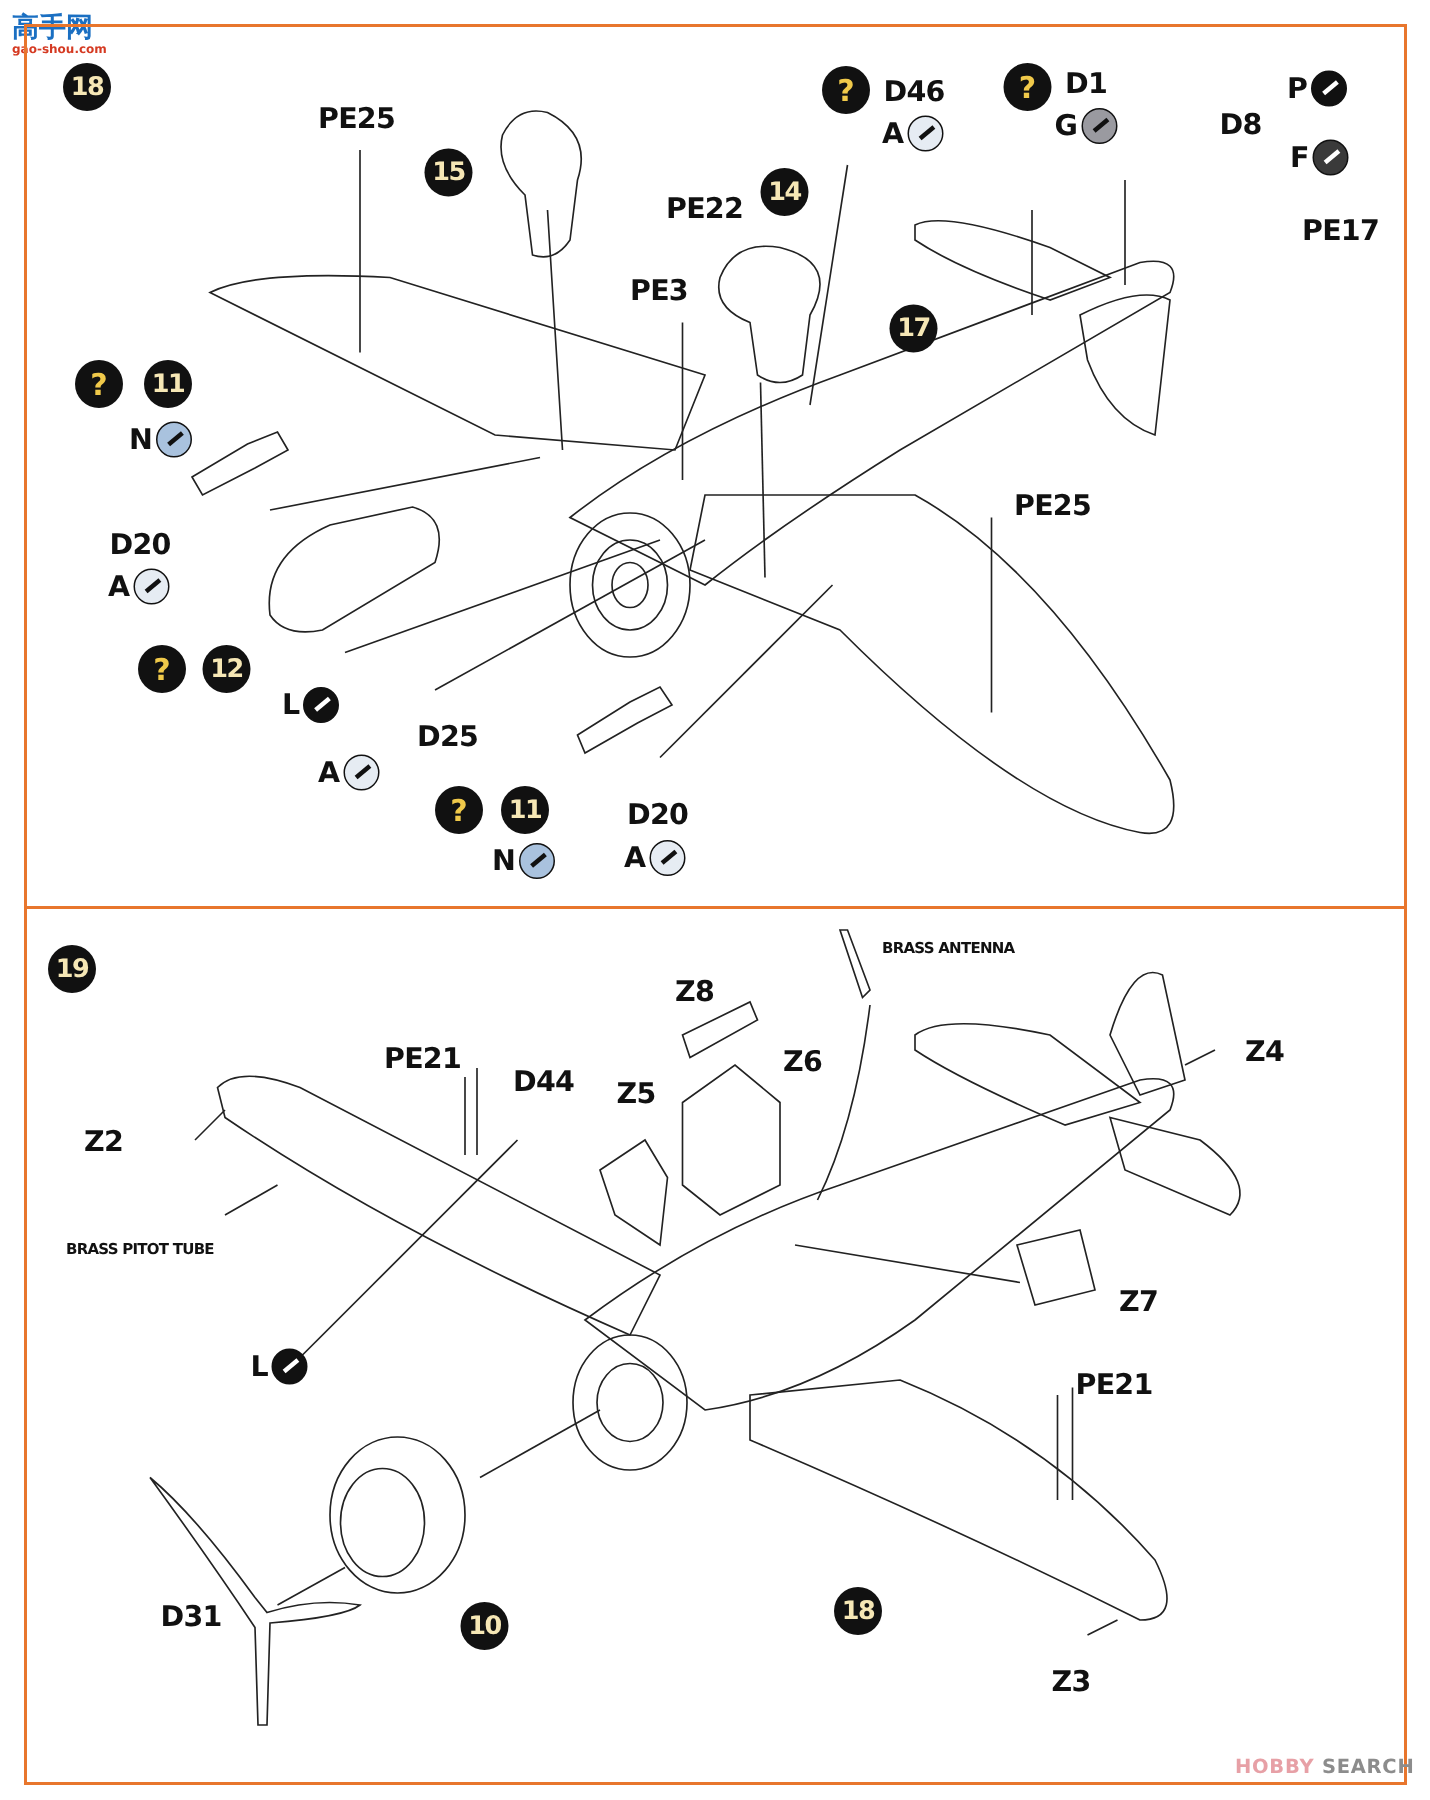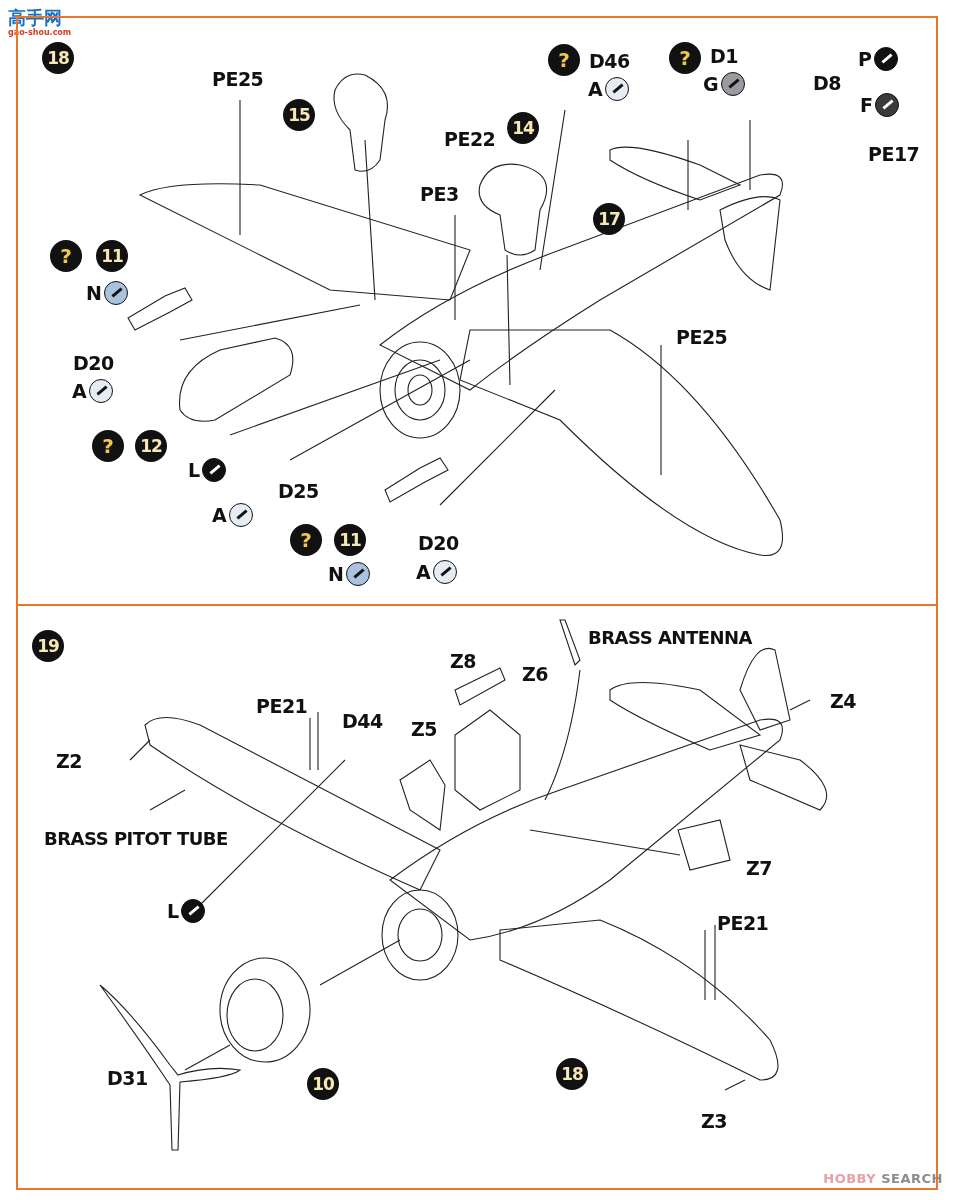--- a/index.html
+++ b/index.html
@@ -1,21 +1,21 @@
 <!DOCTYPE html>
 <html><head>
 <meta charset="utf-8">
 <style>
   html,body{margin:0;padding:0;background:#fff;}
   body{width:953px;height:1200px;position:relative;overflow:hidden;font-family:"DejaVu Sans",sans-serif;color:#111;}
   .panel{position:absolute;border:2px solid #e8762d;box-sizing:border-box;}
   #panel18{left:16px;top:16px;width:922px;height:590px;border-bottom:none;}
   #panel19{left:16px;top:604px;width:922px;height:586px;}
   .lbl{position:absolute;font-weight:bold;font-size:19px;letter-spacing:-0.5px;white-space:nowrap;}
-  .small{font-size:18px;font-weight:bold;}
+  .small{font-size:10px;font-weight:bold;}
   .step{position:absolute;width:32px;height:32px;border-radius:50%;background:#111;color:#f6e7b5;font-weight:bold;font-size:17px;display:flex;align-items:center;justify-content:center;letter-spacing:-1px;}
   .q{position:absolute;width:32px;height:32px;border-radius:50%;background:#111;color:#f0c94a;font-weight:bold;font-size:20px;display:flex;align-items:center;justify-content:center;}
   .paint{position:absolute;display:flex;align-items:center;gap:2px;}
   .paint .ltr{font-weight:bold;font-size:19px;}
   .swatch{width:22px;height:22px;border-radius:50%;border:1.5px solid #111;position:relative;overflow:hidden;}
   .swatch::after{content:"";position:absolute;left:6px;top:9px;width:12px;height:3px;background:#111;transform:rotate(-40deg);}
   .swatch.dark::after{background:#fff;}
   svg.art{position:absolute;left:0;top:0;}
   .logo{position:absolute;left:8px;top:6px;font-weight:bold;color:#1a6fc2;font-size:18px;}
   .logo .sub{display:block;font-size:8px;color:#d53a22;margin-top:-2px;}
@@ -173,21 +173,21 @@
 <div class="paint" style="left:416px;top:560px;">
   <span class="ltr">A</span>
   <span class="swatch" style="background:#e6ecf3;"></span>
 </div>
 
 <div class="panel" id="panel19"></div>
 
 <div class="step" style="left:32px;top:630px;">19</div>
 <div class="lbl small" style="left:588px;top:627px;">BRASS ANTENNA</div>
 <div class="lbl" style="left:450px;top:650px;">Z8</div>
-<div class="lbl" style="left:522px;top:663px;">Z6</div>
+<div class="lbl" style="left:522px;top:697px;">Z6</div>
 <div class="lbl" style="left:830px;top:690px;">Z4</div>
 <div class="lbl" style="left:256px;top:695px;">PE21</div>
 <div class="lbl" style="left:342px;top:710px;">D44</div>
 <div class="lbl" style="left:411px;top:718px;">Z5</div>
 <div class="lbl" style="left:56px;top:750px;">Z2</div>
 <div class="lbl small" style="left:44px;top:828px;">BRASS PITOT TUBE</div>
 <div class="lbl" style="left:746px;top:840px;margin-top:17px;">Z7</div>
 <div class="paint" style="left:167px;top:899px;">
   <span class="ltr">L</span>
   <span class="swatch dark" style="background:#111;"></span>

